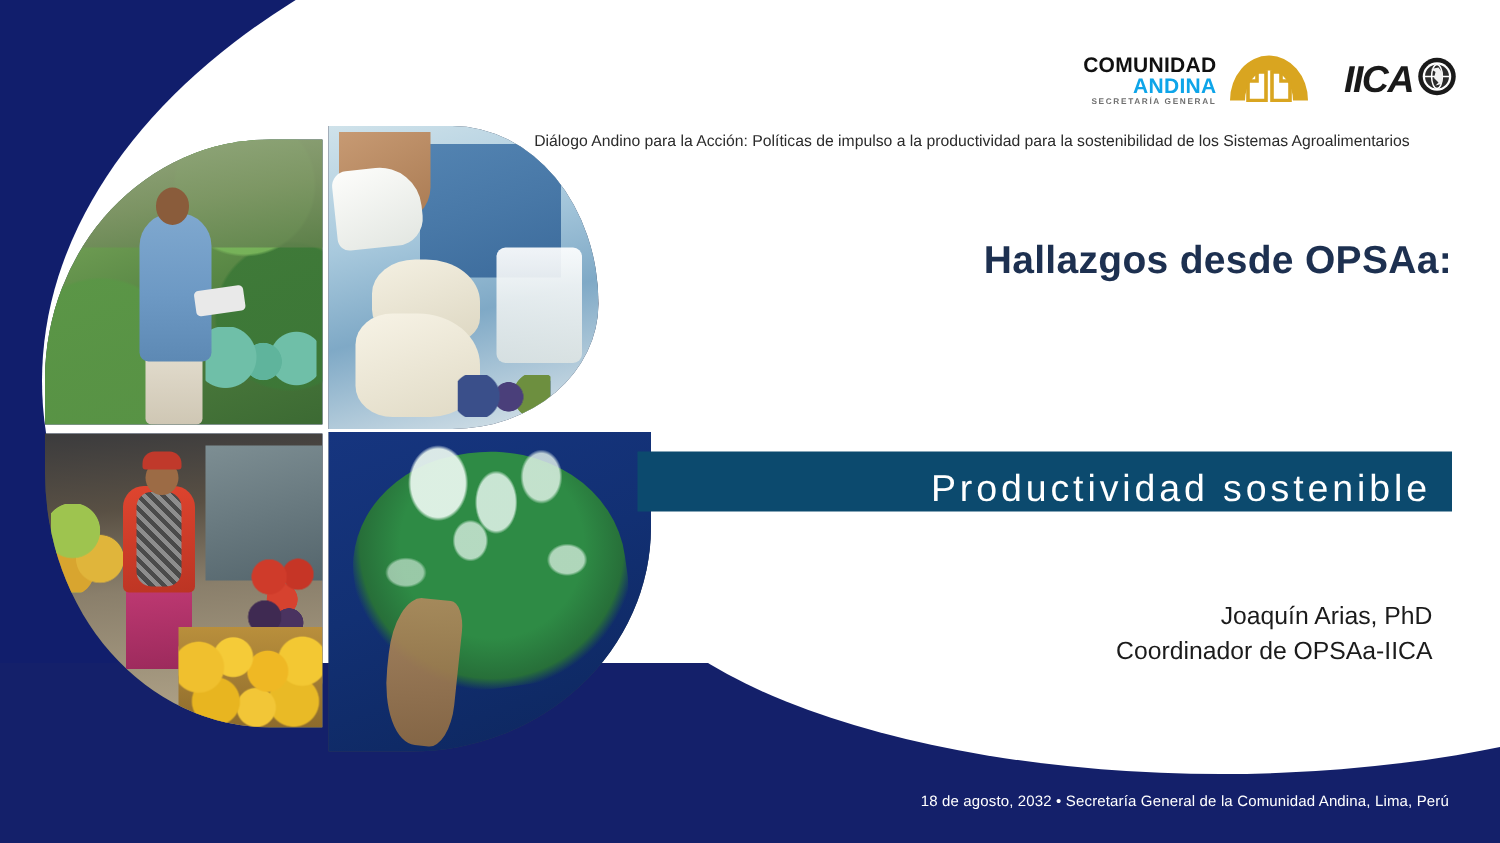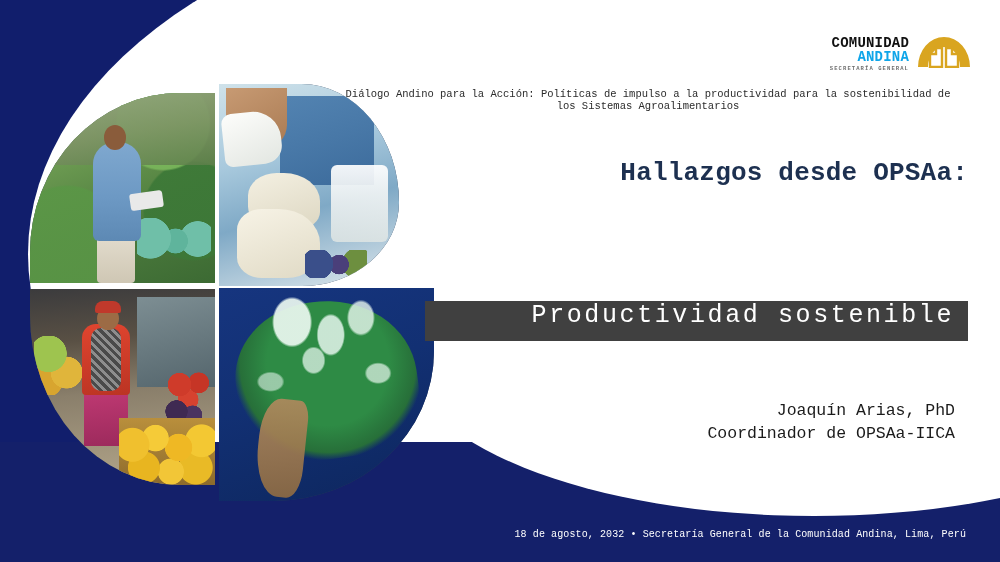--- a/index.html
+++ b/index.html
@@ -6,21 +6,21 @@
     margin: 0;
     padding: 0;
     background: #ffffff;
   }
   #slide {
     position: relative;
     width: 1000px;
     height: 562px;
     overflow: hidden;
     background: #111E6C;
-    font-family: Liberation Mono, monospace;
+    font-family: Liberation Sans, sans-serif;
   }
 
   
   .white-ellipse {
     position: absolute;
     left: 28px;
     top: -102px;
     width: 1130px;
     height: 712px;
     background: #ffffff;
@@ -324,23 +324,23 @@
     line-height: 1.18;
     margin-top: 3px;
     letter-spacing: -.2px;
   }
   .gold-banner {
     position: absolute;
     left: 425px;
     top: 301px;
     width: 543px;
     height: 40px;
-    background: #404040;
+    background: #0c4a6e;
     display: flex;
-    align-items: flex-start;
+    align-items: flex-end;
     justify-content: flex-end;
   }
   .gold-banner span {
     font-size: 25px;
     color: #ffffff;
     letter-spacing: 2.6px;
     padding-right: 14px;
   }
   .presenter {
     position: absolute;
@@ -429,20 +429,33 @@
         <div class="l3">SECRETARÍA GENERAL</div>
       </div>
       <span>
         <svg width="56" height="34" viewBox="0 0 56 34">
           <path d="M2 33 A26 30 0 0 1 54 33 L44 33 A16 20 0 0 0 12 33 Z" fill="#D9A520"></path>
           <path d="M14 33 L14 20 L20 20 L20 14 L26 14 L26 33 Z" fill="none" stroke="#D9A520" stroke-width="2.4"></path>
           <path d="M42 33 L42 20 L36 20 L36 14 L30 14 L30 33 Z" fill="none" stroke="#D9A520" stroke-width="2.4"></path>
         </svg>
       </span>
     </div>
+    <div class="iica-logo">
+      <span class="iica-word">IICA</span>
+      <span>
+        <svg width="28" height="28" viewBox="0 0 28 28">
+          <circle cx="14" cy="14" r="12.5" fill="#1a1a1a"></circle>
+          <circle cx="14" cy="14" r="9.5" fill="#ffffff"></circle>
+          <circle cx="14" cy="14" r="8" fill="#2b2b2b"></circle>
+          <ellipse cx="14" cy="14" rx="3.6" ry="8" fill="none" stroke="#ffffff" stroke-width="1"></ellipse>
+          <line x1="6" y1="14" x2="22" y2="14" stroke="#ffffff" stroke-width="1"></line>
+          <path d="M10 9 L13 11 L12 15 L15 18 L13 20 L17 19 L18 12 L15 8 Z" fill="#f2f2f2"></path>
+        </svg>
+      </span>
+    </div>
   </div>
 
   <div class="event-line">Diálogo Andino para la Acción: Políticas de impulso a la productividad para la sostenibilidad de los Sistemas Agroalimentarios</div>
 
   <div class="title-block">
     <div class="title-kicker">Hallazgos desde OPSAa:</div>
   </div>
 
   <div class="gold-banner">
     <span>Productividad sostenible</span>

